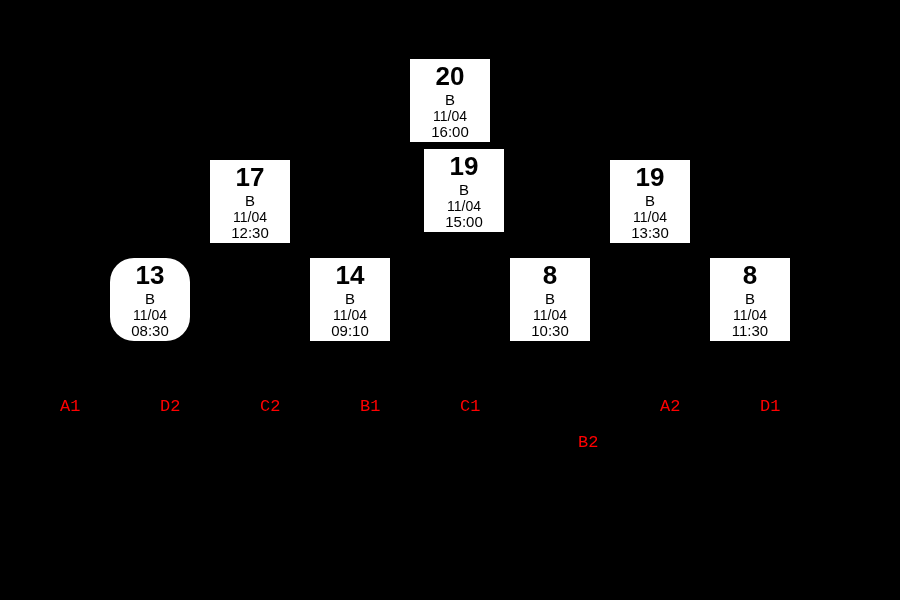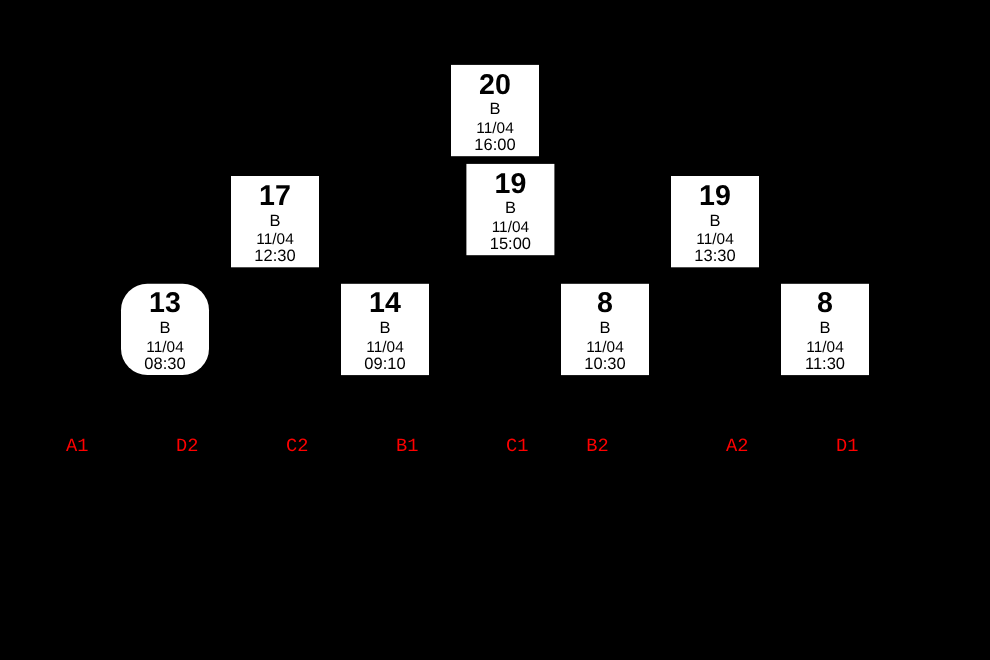--- a/index.html
+++ b/index.html
@@ -62,21 +62,21 @@
   .m17 { left: 210px; top: 160px; }
   .m18 { left: 610px; top: 160px; }
   .m19 { left: 424px; top: 149px; }
   .m20 { left: 410px; top: 59px;  }
   
   .s0 { left: 60px;  }
   .s1 { left: 160px; }
   .s2 { left: 260px; }
   .s3 { left: 360px; }
   .s4 { left: 460px; }
-  .s5 { left: 533px; }
+  .s5 { left: 578px; margin-top: 36px; }
   .s6 { left: 660px; }
   .s7 { left: 760px; }
 </style>
 </head>
 <body>
 
 <div class="stage">
 
   <div class="match m20">
     <div class="match-no">20</div>

